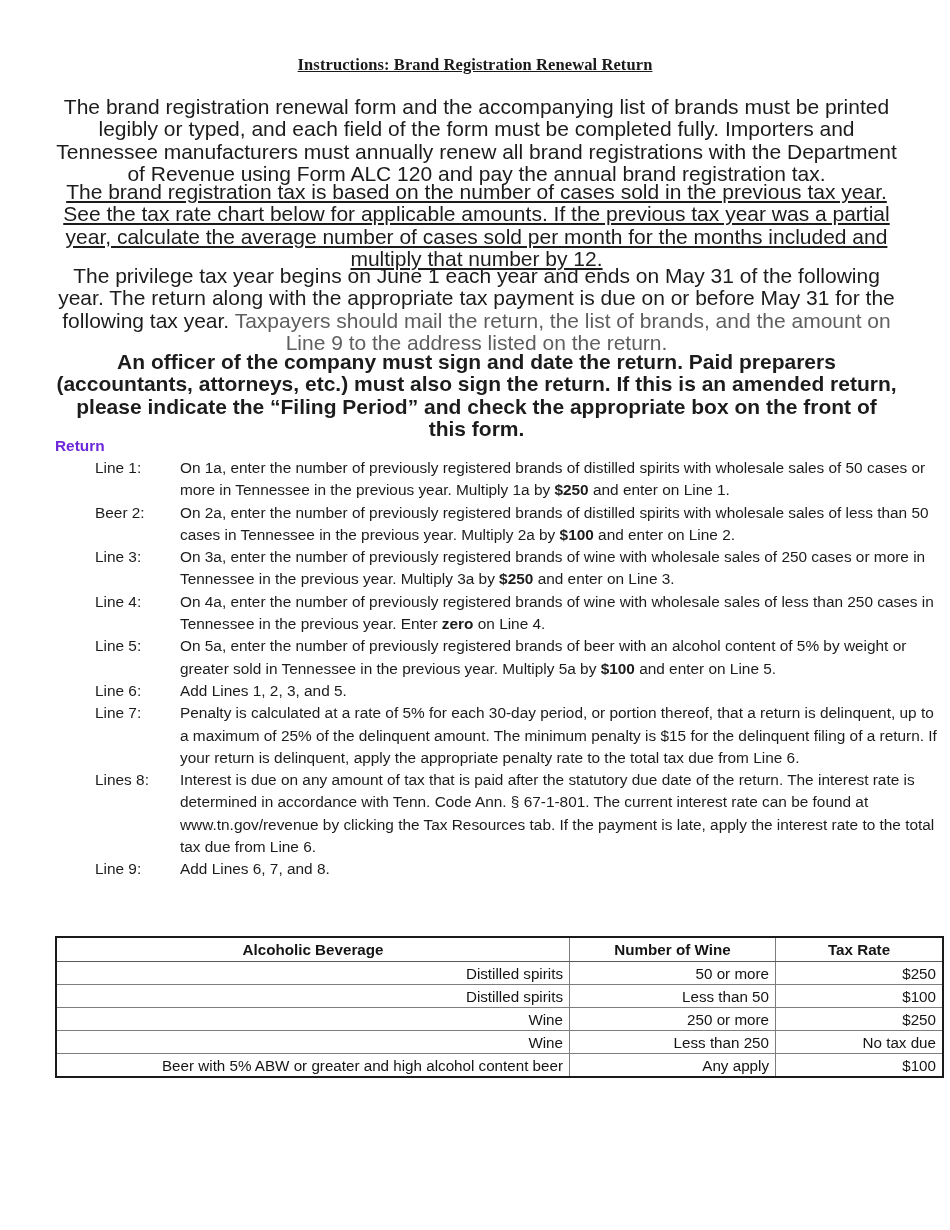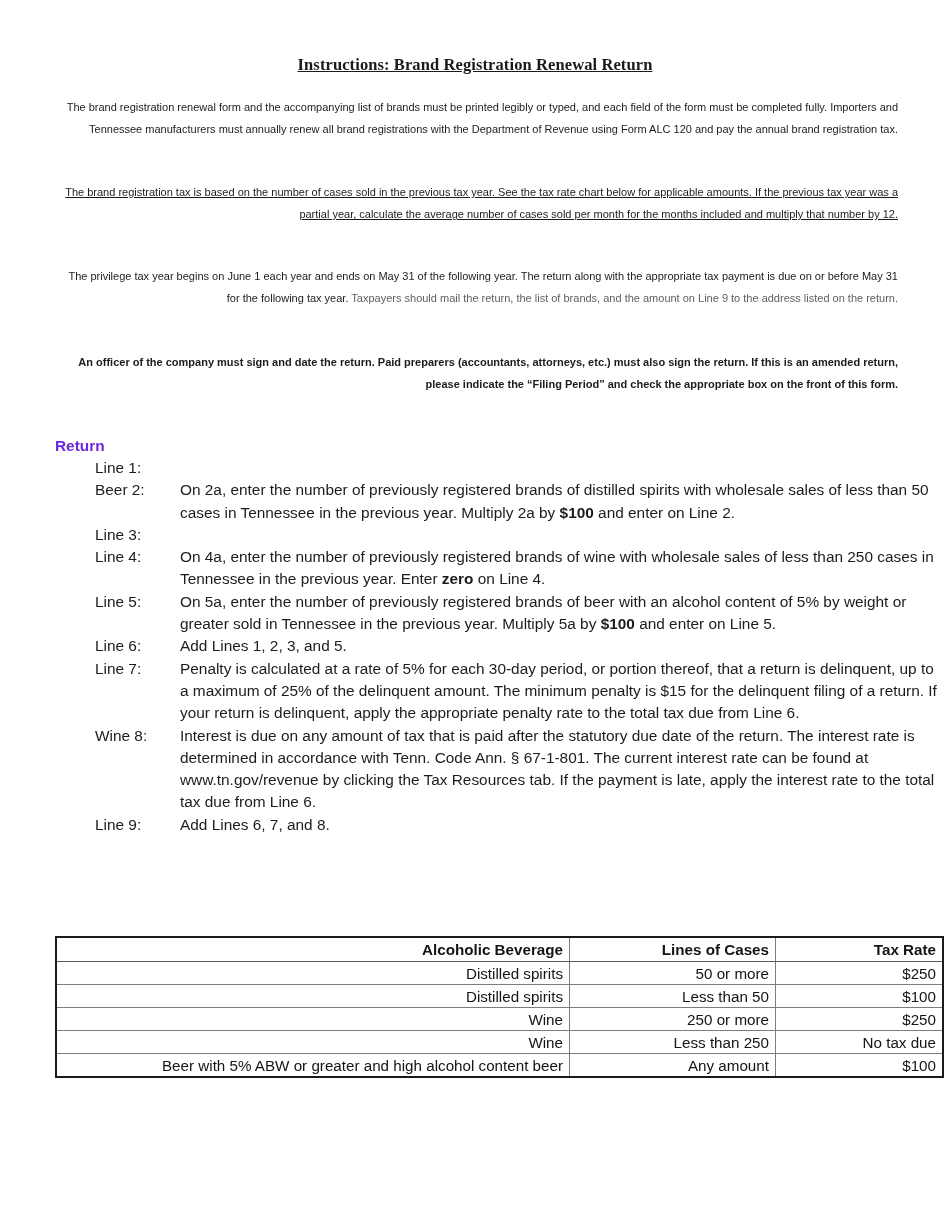--- a/index.html
+++ b/index.html
@@ -32,24 +32,24 @@
     font-weight: bold;
     font-size: 16.5px;
     letter-spacing: 0.1px;
     color: #1a1a1a;
     text-decoration: underline;
   }
   .body-block {
     position: absolute;
     left: 55px;
     width: 843px;
-    font-size: 11px;
+    font-size: 21px;
     line-height: 22.3px;
     color: #1c1c1c;
-    text-align: right;
+    text-align: center;
   }
   .muted {
     color: #5f5f5f;
   }
   b, .bold { font-weight: bold; }
 
   .section-head {
     position: absolute;
     left: 55px;
     font-size: 15.4px;
@@ -93,20 +93,21 @@
   table.rate-table td, table.rate-table th {
     border: 1px solid #7d7d7d;
     padding: 2px 6px;
     height: 18px;
     vertical-align: middle;
     font-weight: normal;
     text-align: right;
   }
   table.rate-table thead th {
     font-weight: bold;
+    text-align: center;
     height: 19px;
   }
   table.rate-table {
     border: 2px solid #1a1a1a;
   }
   table.rate-table tr td:first-child,
   table.rate-table tr th:first-child {
     border-left: 2px solid #1a1a1a;
   }
   table.rate-table tr td:last-child,
@@ -137,59 +138,61 @@
 
   <div class="body-block" id="para-2" style="top:265px;"><span>The privilege tax year begins on June 1 each year and ends on May 31 of the following year. The return along with the appropriate tax payment is due on or before May 31 for the following tax year.  </span><span class="muted">Taxpayers should mail the return, the list of brands, and the amount on Line 9 to the address listed on the return.</span></div>
 
   <div class="body-block" id="para-3" style="top:351px;font-weight:bold;"><span>An officer of the company must sign and date the return. Paid preparers (accountants, attorneys, etc.) must also sign the return. If this is an amended return, please indicate the “Filing Period” and check the appropriate box on the front of this form.</span></div>
 
   <div class="section-head" style="top:435px;">Return</div>
 
   <div class="lines-wrap" id="lines-wrap" style="top:457px;">
       <div class="line-row">
         <div class="line-label">Line 1:</div>
+        <div class="line-text"><span>On 1a, enter the number of previously registered brands of distilled spirits with wholesale sales of 50 cases or more in Tennessee in the previous year. Multiply 1a by </span><span class="bold">$250</span><span> and enter on Line 1.</span></div>
       </div>
       <div class="line-row">
         <div class="line-label">Beer 2:</div>
         <div class="line-text"><span>On 2a, enter the number of previously registered brands of distilled spirits with wholesale sales of less than 50 cases in Tennessee in the previous year. Multiply 2a by </span><span class="bold">$100</span><span> and enter on Line 2.</span></div>
       </div>
       <div class="line-row">
         <div class="line-label">Line 3:</div>
+        <div class="line-text"><span>On 3a, enter the number of previously registered brands of wine with wholesale sales of 250 cases or more in Tennessee in the previous year.  Multiply 3a by </span><span class="bold">$250</span><span> and enter on Line 3.</span></div>
       </div>
       <div class="line-row">
         <div class="line-label">Line 4:</div>
         <div class="line-text"><span>On 4a, enter the number of previously registered brands of wine with wholesale sales of less than 250 cases in Tennessee in the previous year.  Enter </span><span class="bold">zero</span><span> on Line 4.</span></div>
       </div>
       <div class="line-row">
         <div class="line-label">Line 5:</div>
         <div class="line-text"><span>On 5a, enter the number of previously registered brands of beer with an alcohol content of 5% by weight or greater sold in Tennessee in the previous year.  Multiply 5a by </span><span class="bold">$100</span><span> and enter on Line 5.</span></div>
       </div>
       <div class="line-row">
         <div class="line-label">Line 6:</div>
         <div class="line-text"><span>Add Lines 1, 2, 3, and 5.</span></div>
       </div>
       <div class="line-row">
         <div class="line-label">Line 7:</div>
         <div class="line-text"><span>Penalty is calculated at a rate of 5% for each 30-day period, or portion thereof, that a return is delinquent, up to a maximum of 25% of the delinquent amount.  The minimum penalty is $15 for the delinquent filing of a return.  If your return is delinquent, apply the appropriate penalty rate to the total tax due from Line 6.</span></div>
       </div>
       <div class="line-row">
-        <div class="line-label">Wine 8:</div>
+        <div class="line-label">Lines 8:</div>
         <div class="line-text"><span>Interest is due on any amount of tax that is paid after the statutory due date of the return.  The interest rate is determined in accordance with Tenn. Code Ann. § 67-1-801.  The current interest rate can be found at www.tn.gov/revenue by clicking the Tax Resources tab.  If the payment is late, apply the interest rate to the total tax due from Line 6.</span></div>
       </div>
       <div class="line-row">
         <div class="line-label">Line 9:</div>
         <div class="line-text"><span>Add Lines 6, 7, and 8.</span></div>
       </div>
     </div>
 
   <table class="rate-table">
     <thead>
       <tr>
         <th class="col-bev">Alcoholic Beverage</th>
-        <th class="col-cases">Lines of Cases</th>
+        <th class="col-cases">Number of Wine</th>
         <th class="col-rate">Tax Rate</th>
       </tr>
     </thead>
     <tbody id="rate-table-body">
         <tr>
           <td class="col-bev">Distilled spirits</td>
           <td class="col-cases">50 or more</td>
           <td class="col-rate">$250</td>
         </tr>
         <tr>
@@ -202,19 +205,19 @@
           <td class="col-cases">250 or more</td>
           <td class="col-rate">$250</td>
         </tr>
         <tr>
           <td class="col-bev">Wine</td>
           <td class="col-cases">Less than 250</td>
           <td class="col-rate">No tax due</td>
         </tr>
         <tr>
           <td class="col-bev">Beer with 5% ABW or greater and high alcohol content beer</td>
-          <td class="col-cases">Any amount</td>
+          <td class="col-cases">Any apply</td>
           <td class="col-rate">$100</td>
         </tr>
       </tbody>
   </table>
 
 </div>
 
 </body></html>

